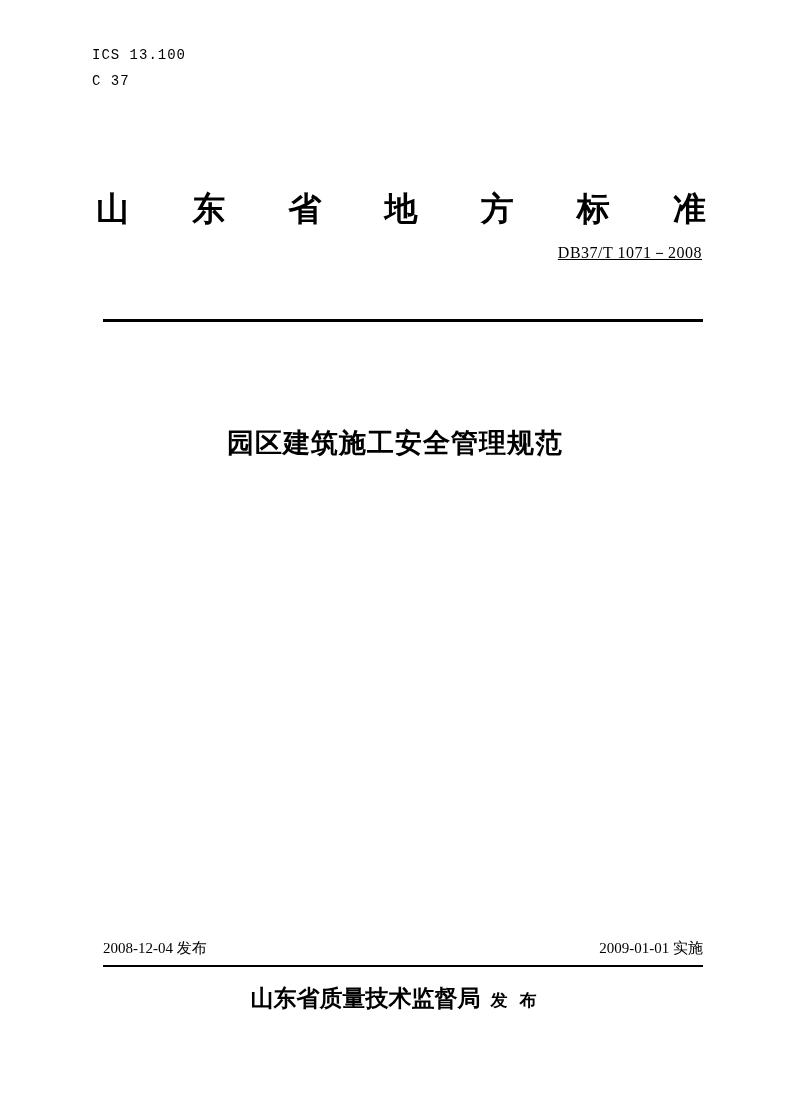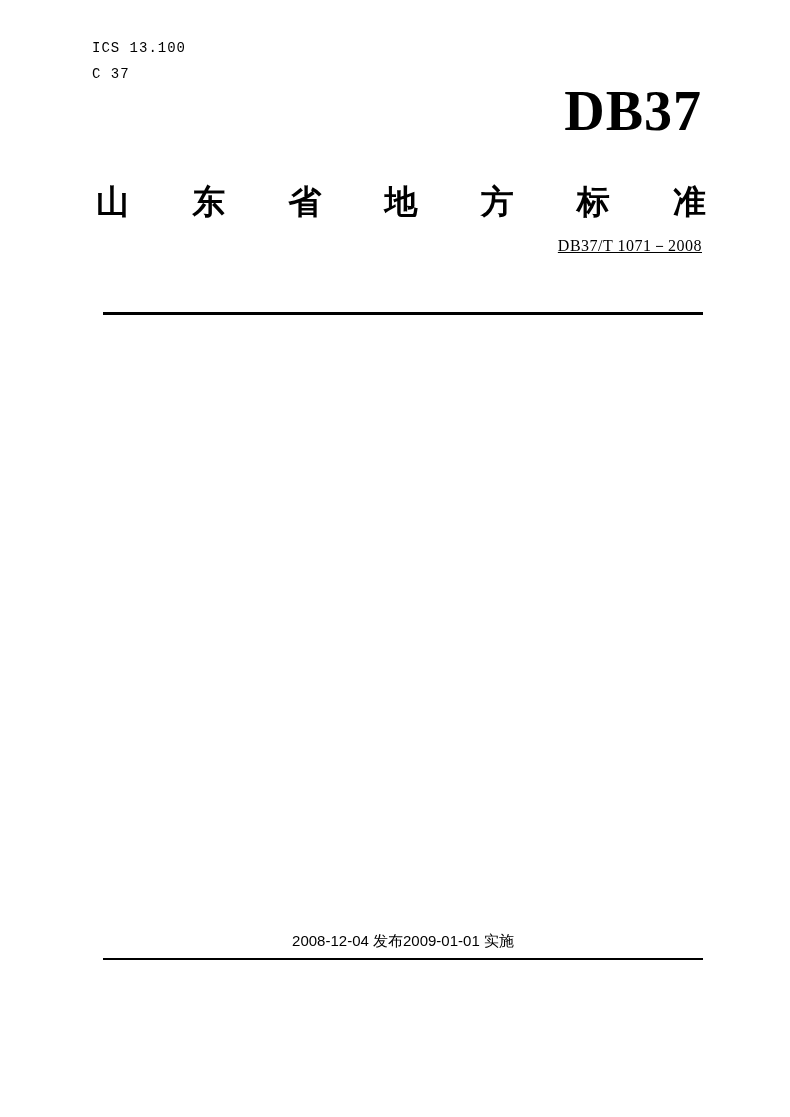--- a/index.html
+++ b/index.html
@@ -11,21 +11,21 @@
     width: 790px;
     height: 1117px;
     position: relative;
     font-family: "Liberation Serif", serif;
     color: #000000;
     overflow: hidden;
   }
 
   .page {
     position: absolute;
-    left: 0; top: 4px;
+    left: 0; top: 11px;
     width: 790px;
     height: 1020px;
     background: #ffffff;
   }
 
   
   .ics-block {
     position: absolute;
     left: 92px;
     top: 31px;
@@ -99,22 +99,22 @@
     letter-spacing: 1px;
   }
 
   
   .dates {
     position: absolute;
     left: 103px;
     top: 928px;
     width: 600px;
     display: flex;
-    justify-content: center;
-    font-family: Liberation Sans, sans-serif;
+    justify-content: space-between;
+    font-family: Liberation Serif, serif;
     font-size: 15px;
   }
   .dates .date-item { white-space: nowrap; }
 
   
   .rule-bottom {
     position: absolute;
     left: 103px;
     top: 954px;
     width: 600px;
@@ -144,38 +144,41 @@
 </head>
 <body>
 
 <div class="page">
 
   <div class="ics-block">
     <div class="ics-line">ICS 13.100</div>
     <div class="ics-line">C 37</div>
   </div>
 
-  <div class="db-mark">DB37</div>
 
   <div class="std-title">
     <span>山</span>
     <span>东</span>
     <span>省</span>
     <span>地</span>
     <span>方</span>
     <span>标</span>
     <span>准</span>
   </div>
 
   <div class="std-number">DB37/T 1071－2008</div>
 
   <div class="rule-top"></div>
 
+  <div class="doc-name">园区建筑施工安全管理规范</div>
 
   <div class="dates">
     <div class="date-item">2008-12-04 发布</div>
     <div class="date-item">2009-01-01 实施</div>
   </div>
 
   <div class="rule-bottom"></div>
 
+  <div class="issuer">
+    <span>山东省质量技术监督局</span><span class="issuer-suffix">发 布</span>
+  </div>
 
 </div>
 
 </body></html>

